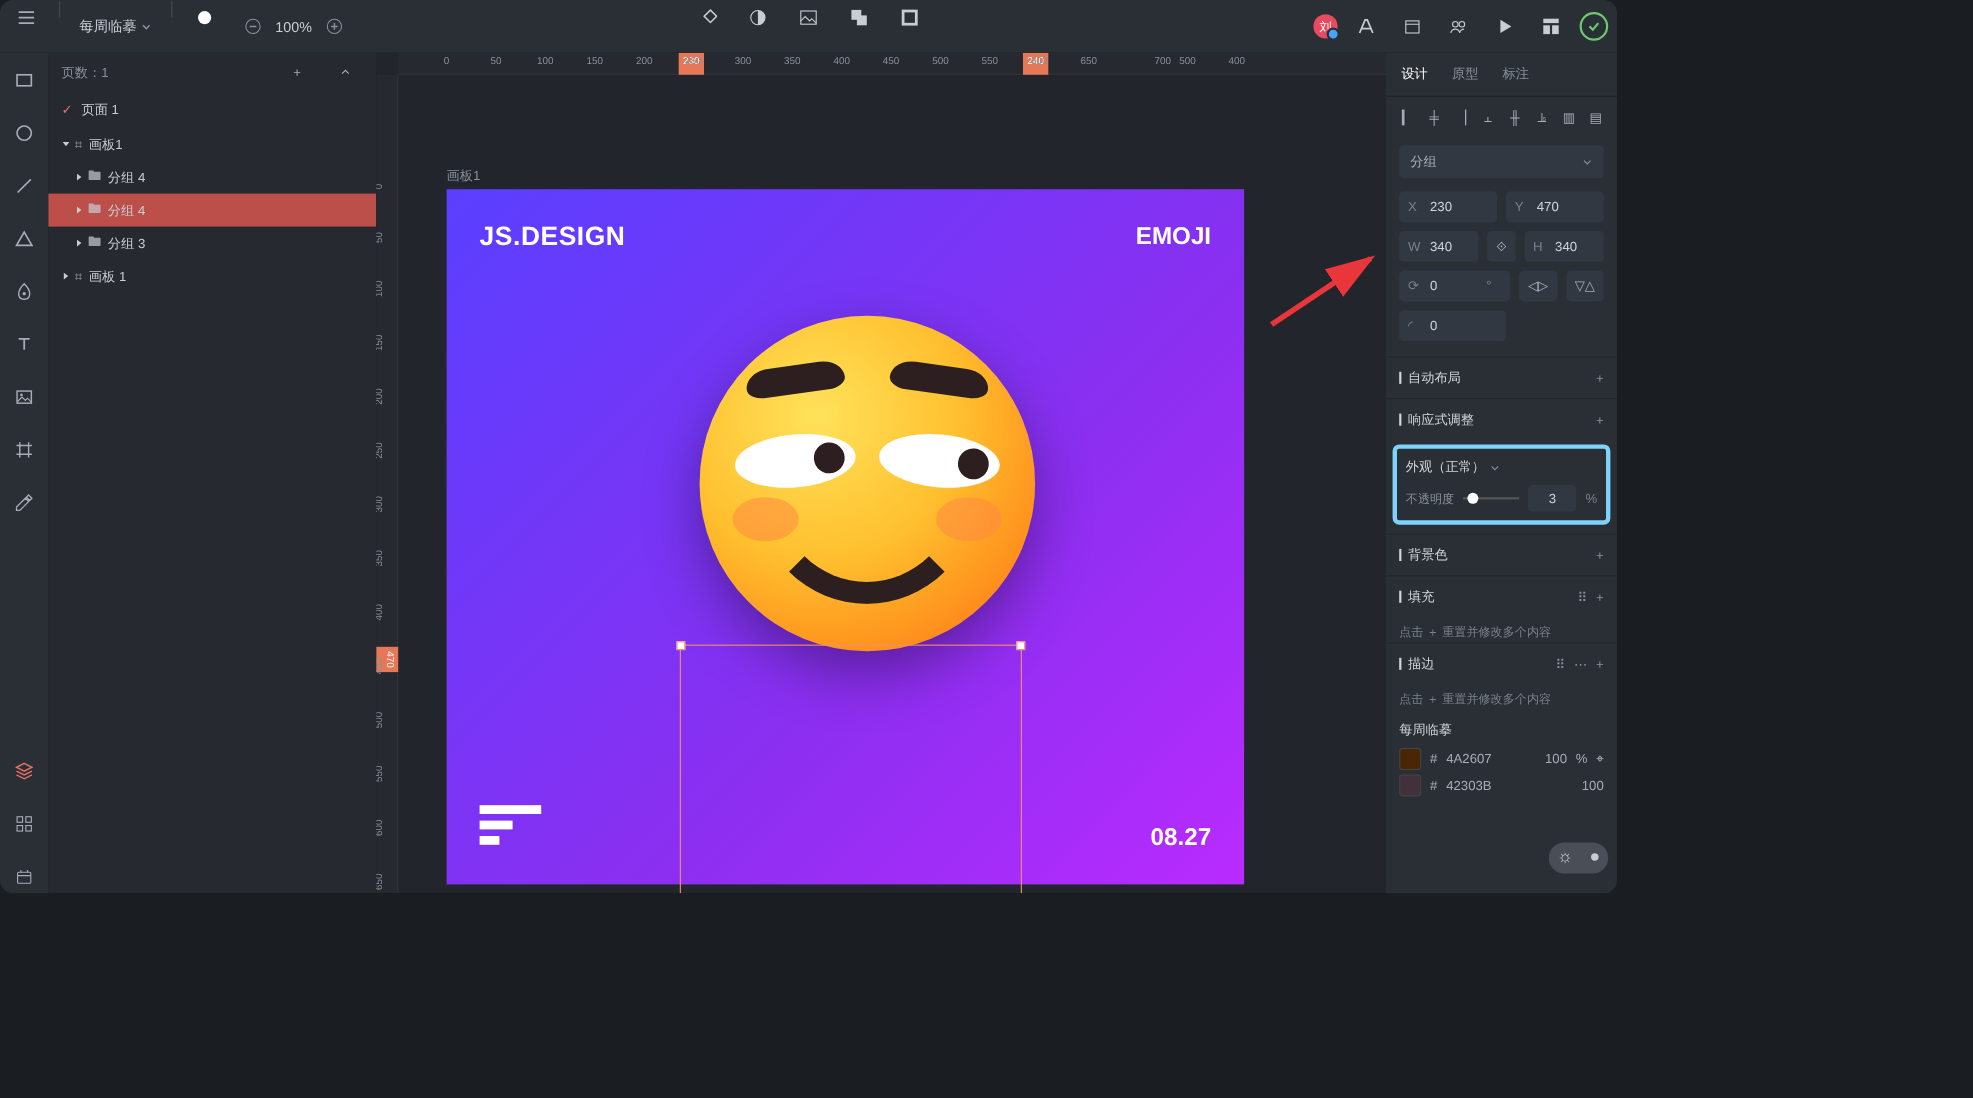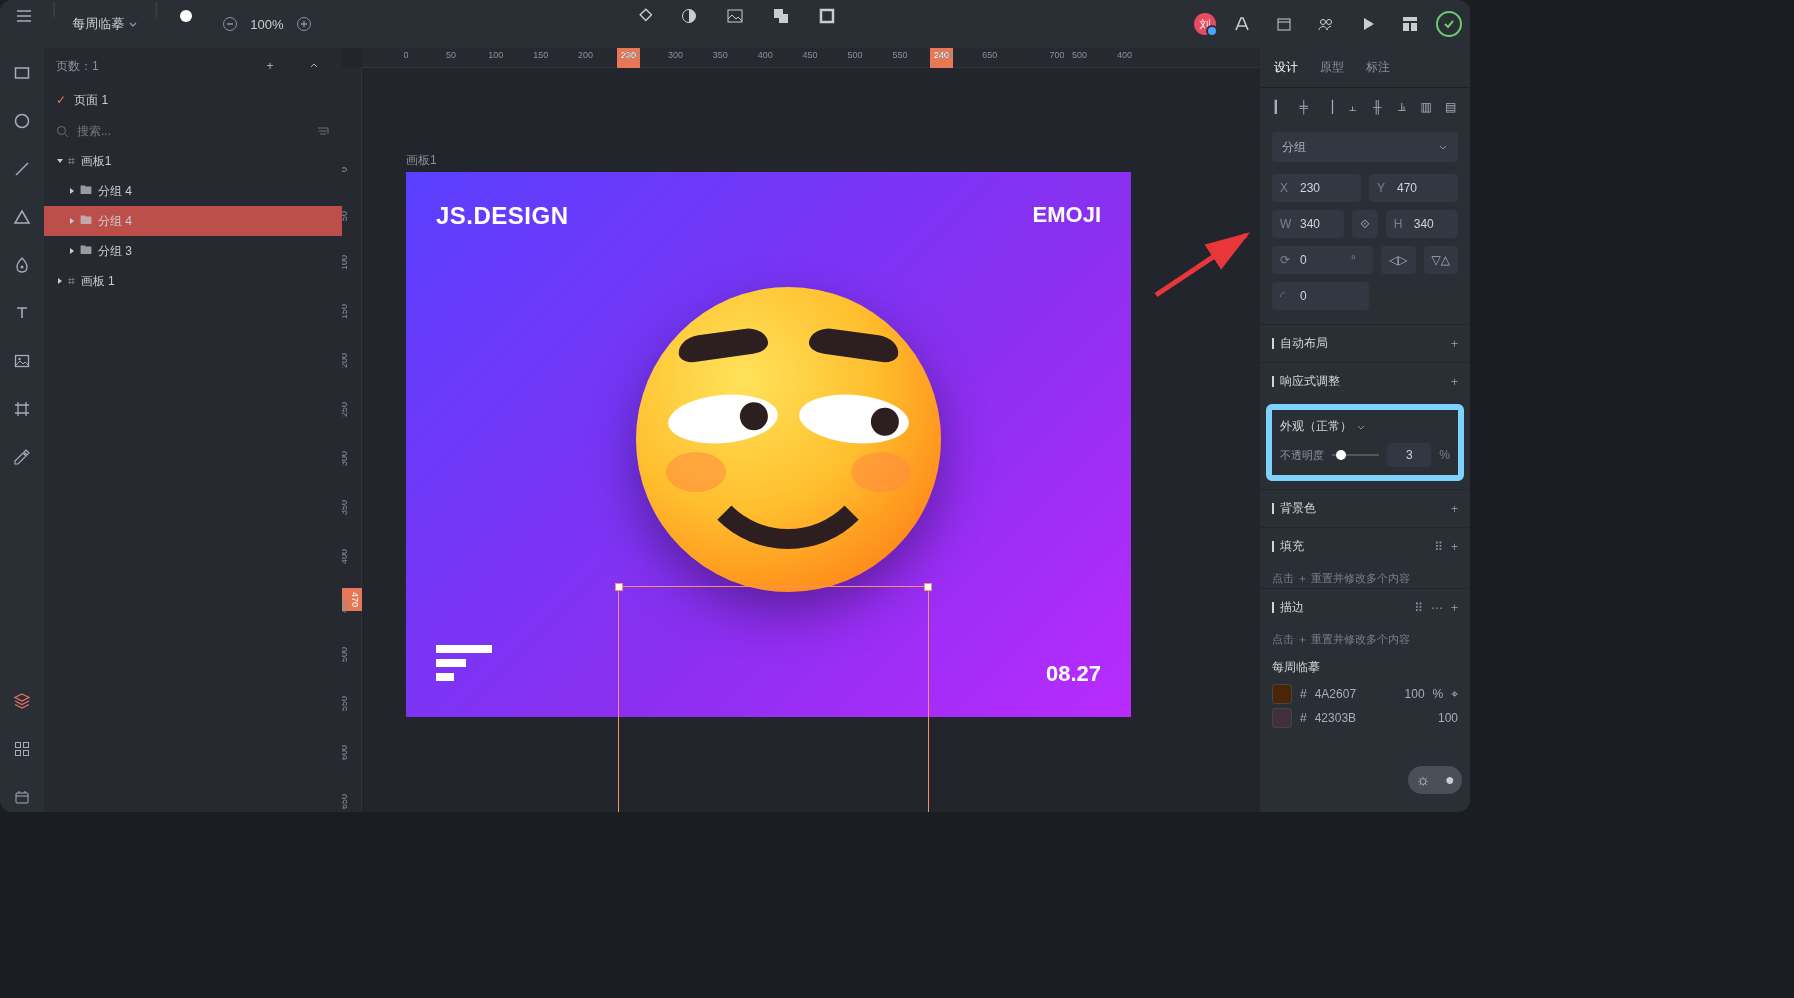--- a/index.html
+++ b/index.html
@@ -44,21 +44,21 @@
 
 .canvas-wrap { flex: 1; background: #22262c; position: relative; overflow: hidden; }
 .ruler-h { position: absolute; left: 20px; right: 0; top: 0; height: 20px; background: #262a30; border-bottom: 1px solid #333; display: flex; }
 .ruler-h .tick { position: absolute; top: 2px; font-size: 9px; color: #8a9099; transform: translateX(-50%); }
 .ruler-v { position: absolute; top: 20px; bottom: 0; left: 0; width: 20px; background: #262a30; border-right: 1px solid #333; }
 .ruler-v .tick { position: absolute; left: 2px; font-size: 9px; color: #8a9099; transform: translateY(-50%) rotate(-90deg); transform-origin: left center; }
 .marker-h { position: absolute; top: 0; height: 20px; background: #e67757; color: #fff; font-size: 9px; padding: 2px 4px; }
 .marker-v { position: absolute; left: 0; width: 20px; background: #e67757; color: #fff; font-size: 9px; padding: 4px 2px; writing-mode: vertical-rl; text-orientation: mixed; }
 
 .artboard-label { position: absolute; left: 64px; top: 104px; color: #8a9099; font-size: 12px; }
-.artboard { position: absolute; left: 64px; top: 124px; width: 725px; height: 545px; background: linear-gradient(135deg, #5a3fff 0%, #8b2ff0 60%, #b92bff 100%); }
+.artboard { position: absolute; left: 64px; top: 124px; width: 725px; height: 632px; background: linear-gradient(135deg, #5a3fff 0%, #8b2ff0 60%, #b92bff 100%); }
 .ab-top { position: absolute; top: 30px; left: 30px; right: 30px; display: flex; justify-content: space-between; color: #fff; font-weight: 800; }
 .ab-logo { font-size: 24px; letter-spacing: .5px; }
 .ab-emoji { font-size: 22px; }
 .emoji-circle { position: absolute; left: 230px; top: 115px; width: 305px; height: 305px; border-radius: 50%; background: radial-gradient(circle at 35% 30%, #ffe25a, #ffbf2e 45%, #ff8a1a 80%, #ff6a1a); box-shadow: 0 20px 50px rgba(0,0,0,.35); }
 .brow { position: absolute; width: 90px; height: 26px; border-radius: 40px 40px 30px 30px / 30px 30px 18px 18px; background: #2d1f20; }
 .brow.l { left: 42px; top: 45px; transform: rotate(-8deg); }
 .brow.r { right: 42px; top: 45px; transform: rotate(8deg); }
 .eye { position: absolute; width: 110px; height: 48px; border-radius: 55px/24px; background: #fff; overflow: hidden; }
 .eye .pupil { position: absolute; width: 28px; height: 28px; background: #2d1f20; border-radius: 50%; top: 10px; right: 10px; }
 .eye.l { left: 32px; top: 108px; transform: rotate(-5deg); }
@@ -83,21 +83,21 @@
 .rp-select { margin: 6px 12px; height: 30px; background: #323842; border-radius: 4px; display: flex; align-items: center; padding: 0 10px; justify-content: space-between; }
 .rp-grid { padding: 6px 12px; }
 .input-pair { display: flex; gap: 8px; margin-bottom: 8px; }
 .input-box { background: #323842; border-radius: 4px; height: 28px; display: flex; align-items: center; padding: 0 8px; flex: 1; gap: 6px; }
 .input-box .lbl { color: #7a8089; width: 14px; }
 .input-box .val { color: #d0d5db; }
 .rp-section { padding: 10px 12px; border-top: 1px solid #22262c; display: flex; align-items: center; }
 .rp-section .title { color: #d0d5db; }
 .rp-section .bar { display: inline-block; width: 2px; height: 11px; background: #d0d5db; margin-right: 6px; }
 .rp-section .actions { margin-left: auto; display: flex; gap: 8px; color: #8a9099; }
-.highlight-box { border: 6px solid #7dd3fc; border-radius: 6px; margin: 4px 6px 8px; padding: 8px; }
+.highlight-box { border: 4px solid #7dd3fc; border-radius: 6px; margin: 4px 6px 8px; padding: 8px; }
 .slider-row { display: flex; align-items: center; gap: 8px; margin-top: 8px; }
 .slider { flex: 1; height: 2px; background: #555; position: relative; }
 .slider .knob { position: absolute; left: 8%; top: -4px; width: 10px; height: 10px; background: #fff; border-radius: 50%; }
 .val-box { background: #323842; border-radius: 4px; height: 24px; width: 44px; display: flex; align-items: center; justify-content: center; color: #d0d5db; }
 .color-row { display: flex; align-items: center; gap: 8px; padding: 4px 12px 0; }
 .swatch { width: 20px; height: 20px; border-radius: 3px; border: 1px solid #444; }
 .arrow-annotation { position: absolute; right: 204px; top: 225px; pointer-events: none; }
 .hint { color: #7a8089; font-size: 11px; padding: 6px 12px 2px; display:flex; align-items:center; gap:8px; }
 
 .floating-pill { position: absolute; right: 8px; bottom: 18px; width: 54px; height: 28px; border-radius: 14px; background: #4a4f57; display: flex; align-items: center; justify-content: space-around; color: #c8cdd3; }
@@ -296,31 +296,20 @@
           <span class="icon-btn">
               <svg width="10" height="10" viewBox="0 0 10 10">
                 <path d="M2 6l3-3 3 3" stroke="currentColor" fill="none"></path>
               </svg>
             </span>
         </div>
       </div>
       <div class="lp-row page">
         <span class="check">✓</span>
           <span>页面 1</span>
-      </div>
-      <div class="search-row">
-        <svg width="13" height="13" viewBox="0 0 13 13">
-            <circle cx="5.5" cy="5.5" r="4" stroke="#6a7079" fill="none"></circle>
-            <path d="M9 9l3 3" stroke="#6a7079"></path>
-          </svg>
-        <input placeholder="搜索..." style="">
-        <svg width="14" height="14" viewBox="0 0 14 14">
-            <path d="M2 4h10M3 7h8M4 10h6" stroke="#6a7079"></path>
-            <path d="M12 4v6" stroke="#6a7079"></path>
-          </svg>
       </div>
       <div class="layer-row">
         <span class="caret open"></span>
           <span class="folder-i">⌗</span>
           <span>画板1</span>
       </div>
       <div class="layer-row">
         <span class="indent1"></span>
           <span class="caret"></span>
           <span class="folder-i">🖿</span>

